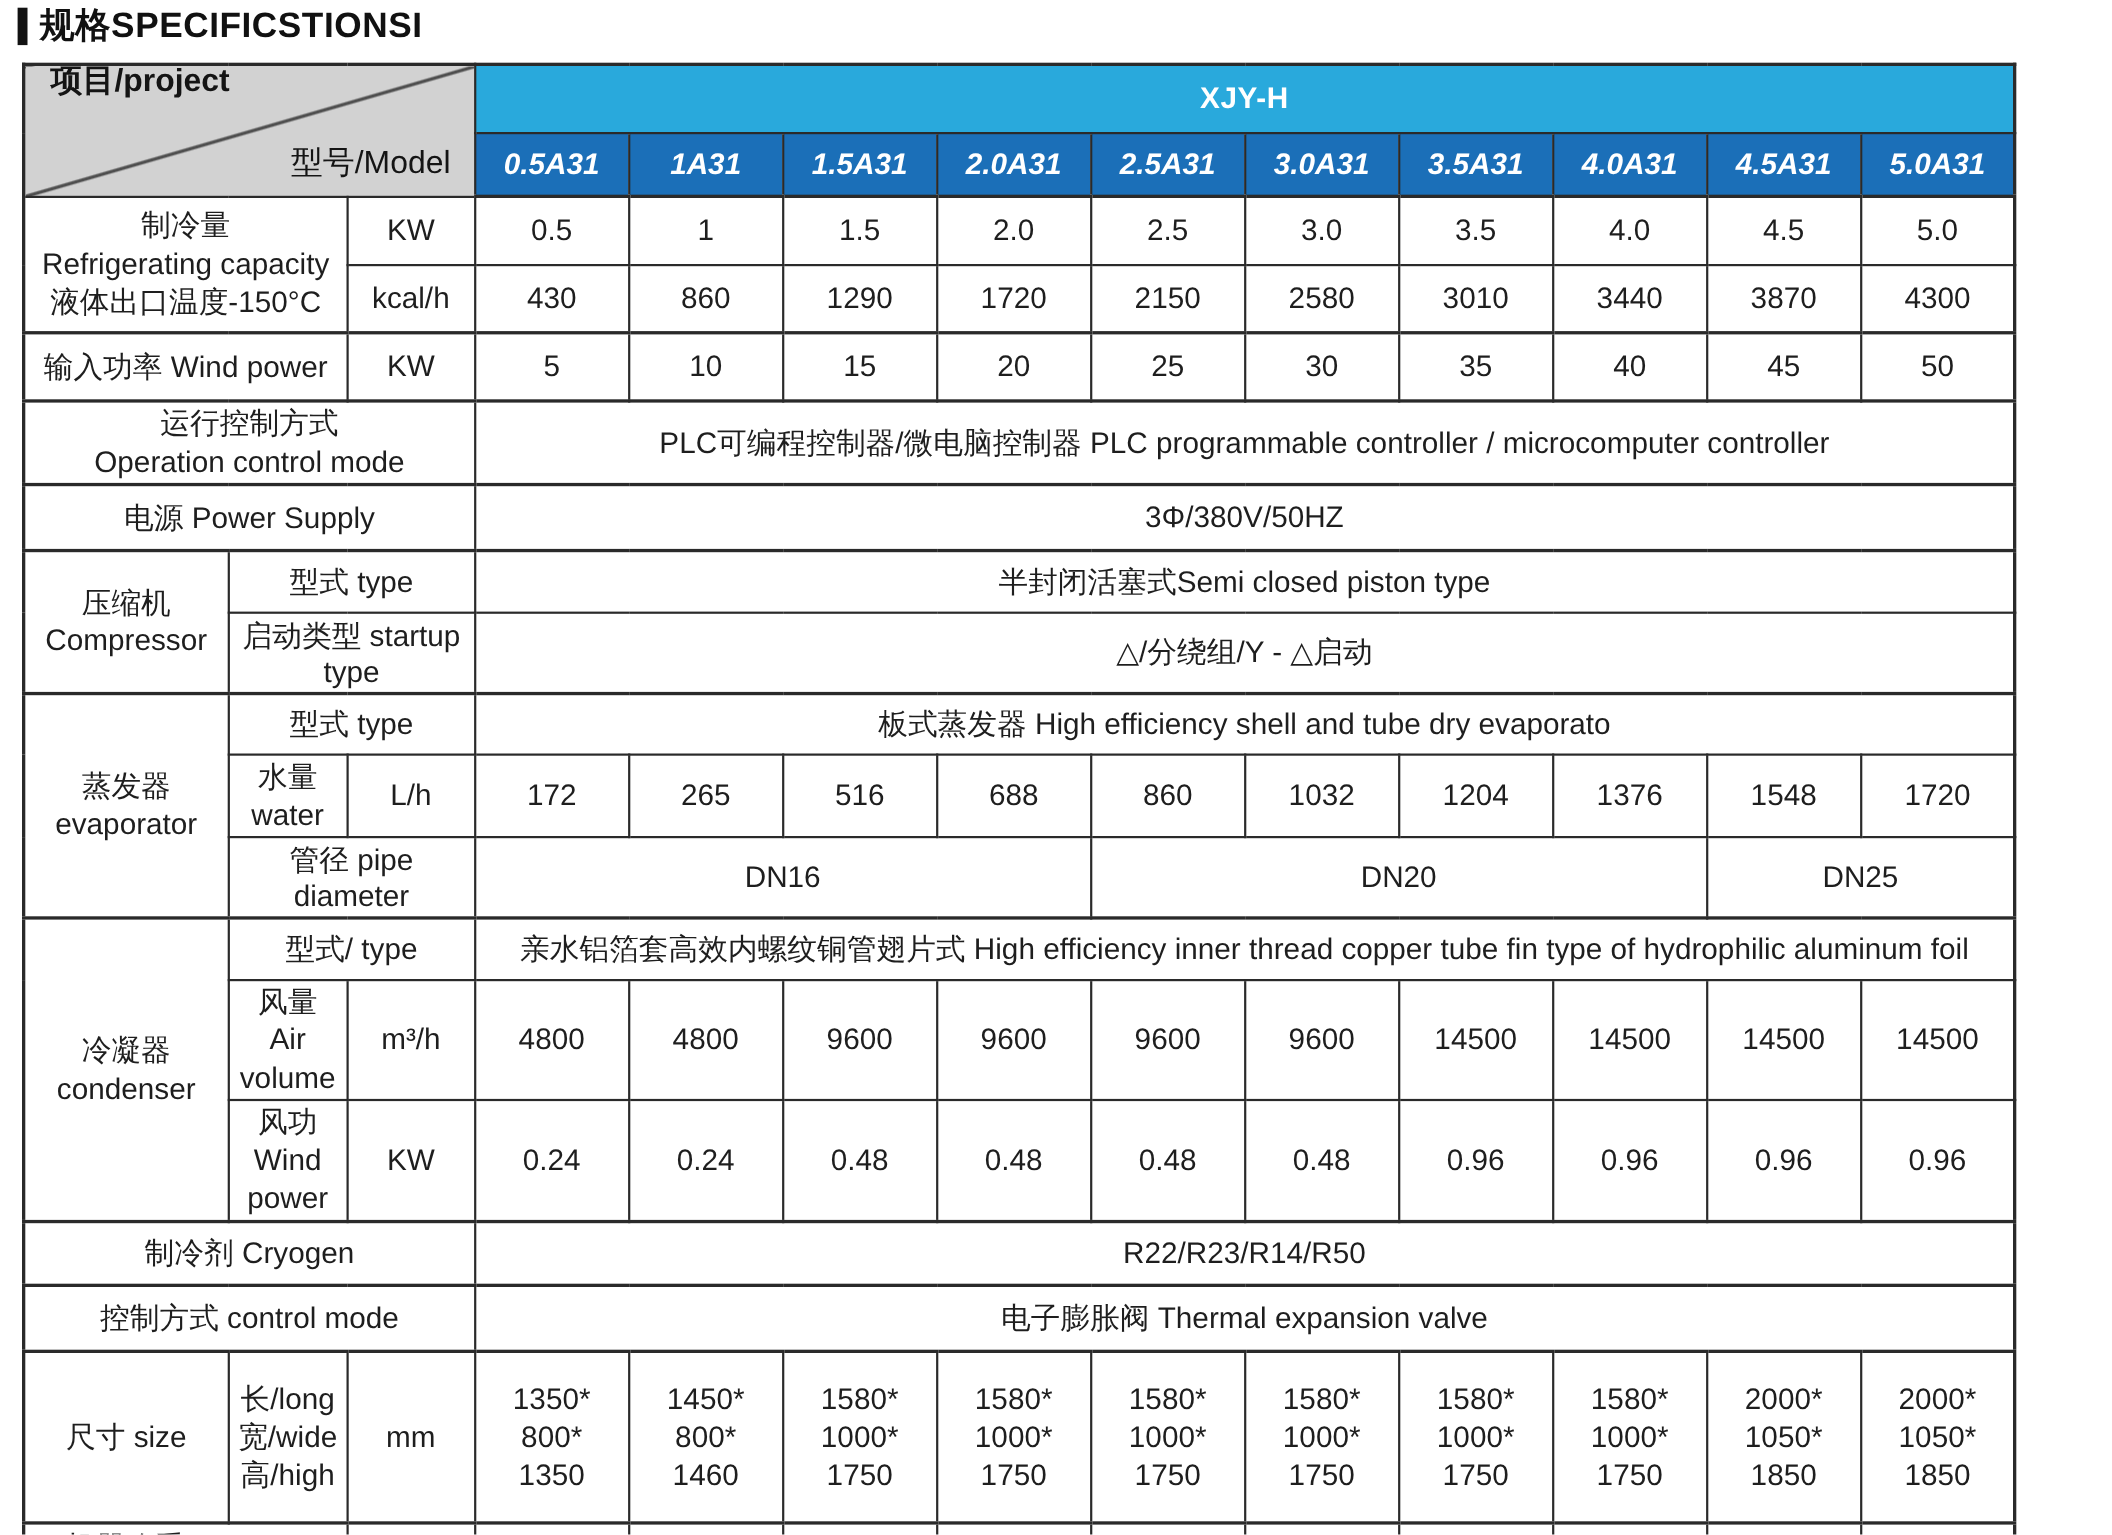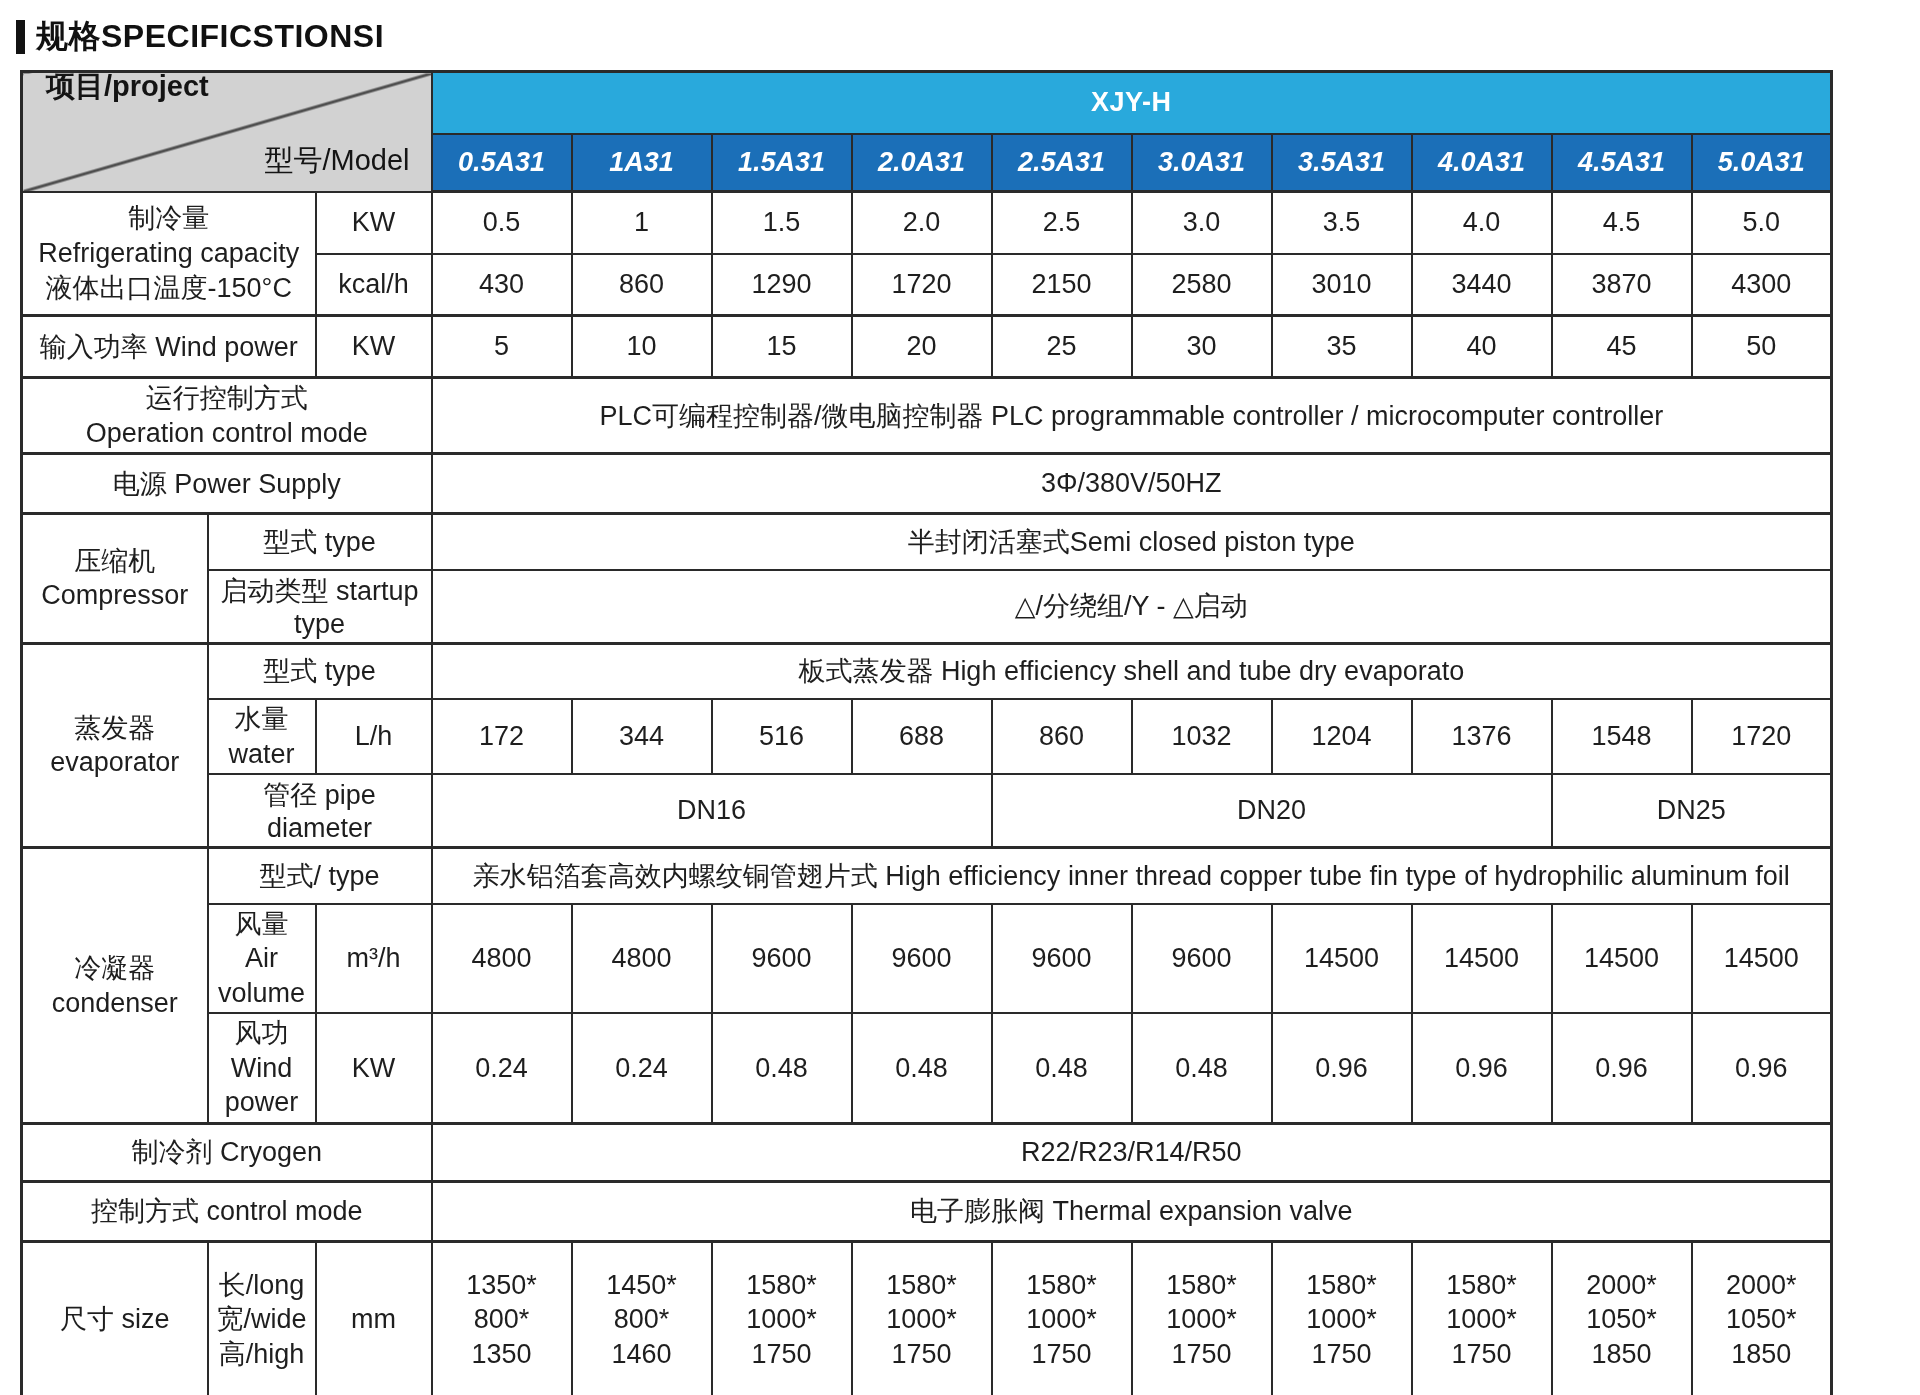--- a/index.html
+++ b/index.html
@@ -4,21 +4,21 @@
 <style>
   html,body{margin:0;padding:0;}
   body{
     width:1920px;height:1395px;background:#ffffff;
     font-family:"Liberation Sans","DejaVu Sans",sans-serif;
     color:#1e1e1e;overflow:hidden;
   }
   .page{position:relative;width:1920px;height:1395px;overflow:hidden;}
 
   
-  .title-row{display:flex;align-items:center;gap:11px;padding:15px 0 11px 16px;}
+  .title-row{display:flex;align-items:center;gap:11px;padding:2px 0 11px 16px;}
   .title-bar{width:9px;height:34px;background:#121212;}
   .title-text{margin:0;font-size:32px;font-weight:bold;letter-spacing:.5px;color:#111;}
 
   
   table.spec{
     border-collapse:collapse;table-layout:fixed;
     margin-left:20px;width:1808px;
     border:3px solid var(--color-border,#2a2a2a);
   }
   .spec td{
@@ -172,21 +172,21 @@
         <td class="lab ml" rowspan="3">蒸发器
 evaporator</td>
         <td class="sub" colspan="2">型式 type</td>
         <td class="merged" colspan="10">板式蒸发器 High efficiency shell and tube dry evaporato</td>
       </tr>
       <tr style="height:60px">
         <td class="sub ml">水量
 water</td>
         <td class="unit">L/h</td>
         <td class="val">172</td>
-        <td class="val">344</td>
+        <td class="val">265</td>
         <td class="val">516</td>
         <td class="val">688</td>
         <td class="val">860</td>
         <td class="val">1032</td>
         <td class="val">1204</td>
         <td class="val">1376</td>
         <td class="val">1548</td>
         <td class="val">1720</td>
       </tr>
       <tr style="height:56px">

